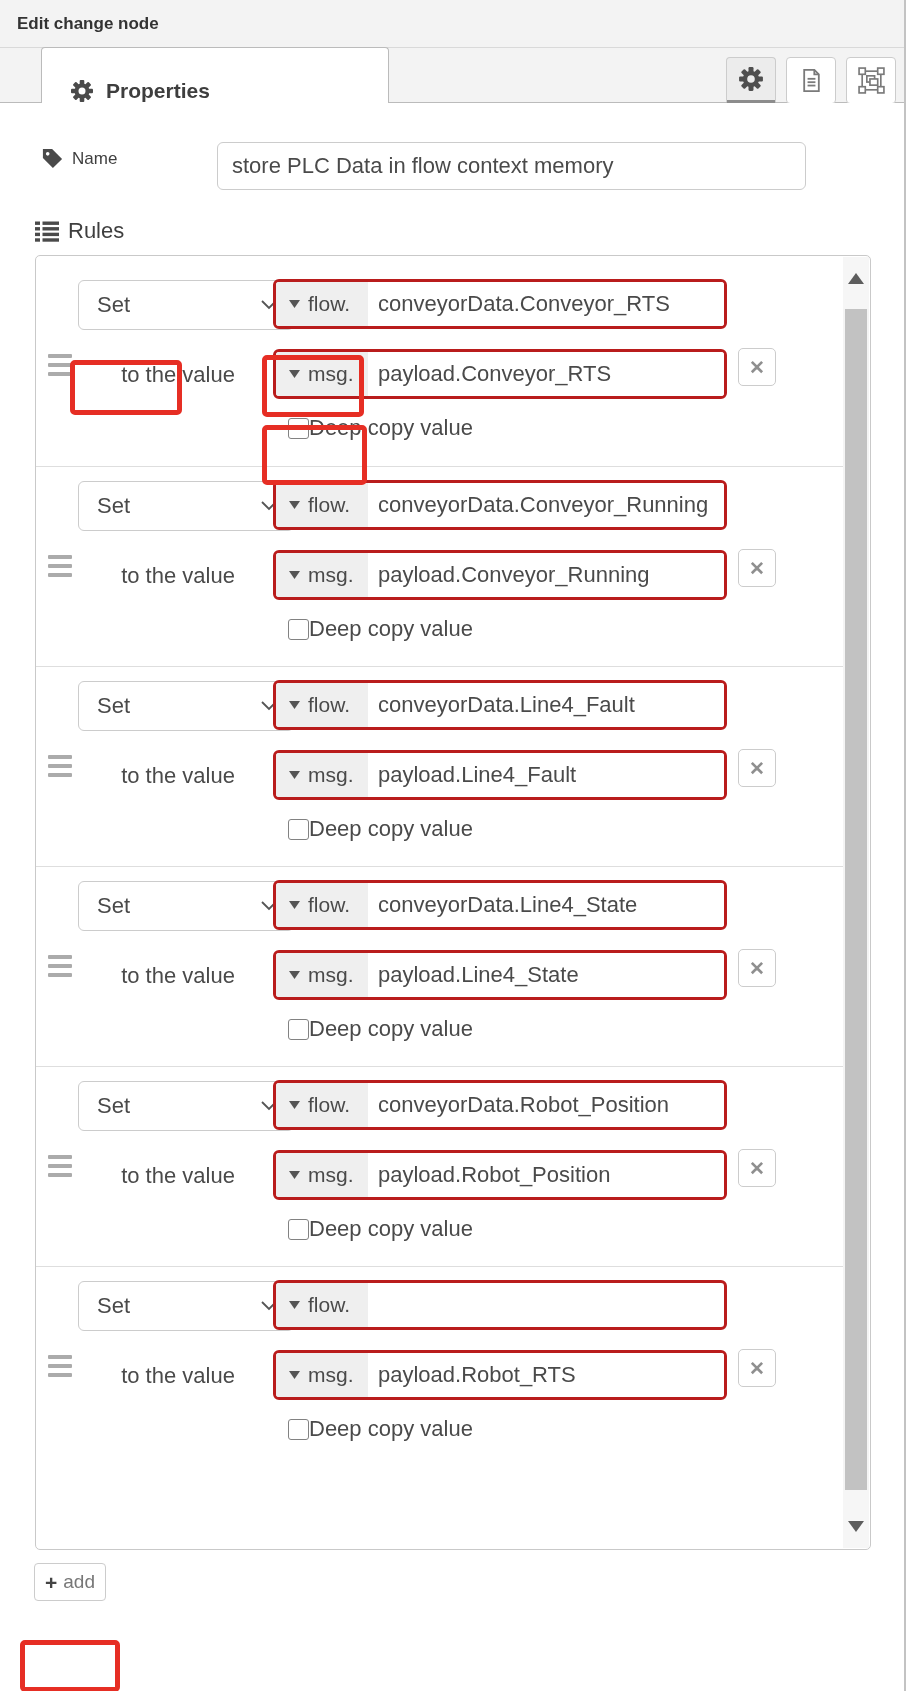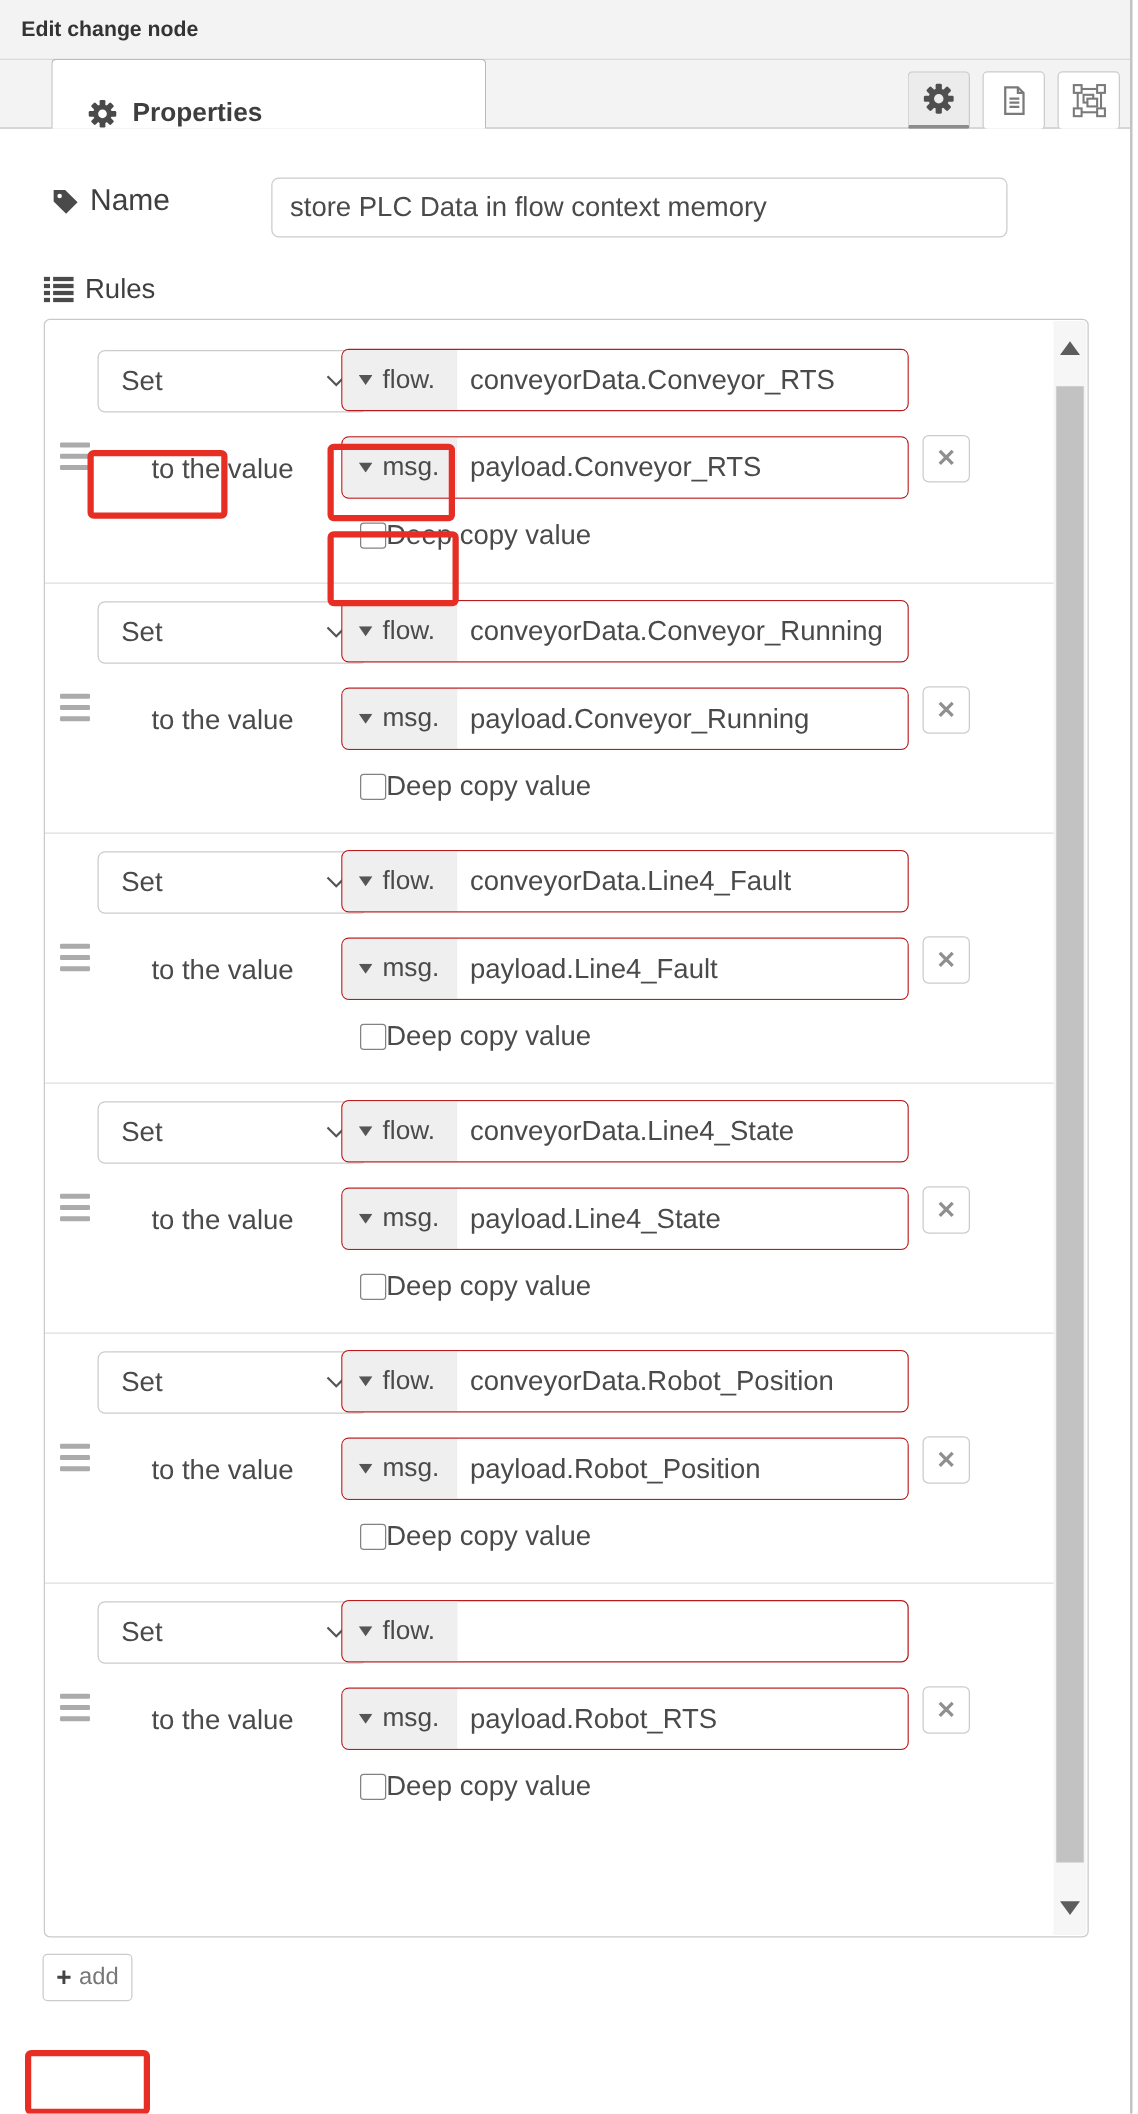--- a/index.html
+++ b/index.html
@@ -26,34 +26,34 @@
   .tab-bar{position:relative;height:55px;background:#f3f3f3;border-bottom:1px solid #bbb;}
   .tab{position:absolute;left:7px;bottom:-1px;width:348px;height:56px;background:#fff;border:1px solid #bbb;border-bottom:none;border-radius:4px 4px 0 0;display:flex;align-items:flex-end;padding-left:28px;gap:12px;margin-left:34px;}
   .tab .tab-label{font-size:21px;font-weight:bold;color:#3e3e3e;}
   .tab-icons{position:absolute;right:8px;top:9px;display:flex;gap:10px;}
   .icon-btn{width:50px;height:47px;background:#fff;border:1px solid #ccc;border-radius:4px;display:flex;align-items:center;justify-content:center;cursor:pointer;}
   .icon-btn.selected{background:#ececec;border-bottom:4px solid #8c8c8c;}
 
   
   .content{position:relative;height:1505px;background:#fff;}
 
-  .name-label{position:absolute;left:41px;top:44px;display:flex;align-items:center;gap:8px;font-size:24px;color:#3f3f3f;}
+  .name-label{position:absolute;left:41px;top:44px;display:flex;align-items:center;gap:8px;font-size:17px;color:#3f3f3f;}
   .name-input{position:absolute;left:217px;top:39px;width:589px;height:48px;border:1px solid #ccc;border-radius:6px;padding:0 14px;font-size:22px;color:#4a4a4a;font-family:inherit;outline:none;background:#fff;}
 
   .rules-label{position:absolute;left:35px;top:115px;display:flex;align-items:center;gap:9px;font-size:22px;color:#3f3f3f;}
 
   .rules-container{position:absolute;left:35px;top:152px;width:836px;height:1295px;border:1px solid #c9c9c9;border-radius:5px;background:#fff;}
   .rules-list{position:absolute;left:0;top:0;right:27px;bottom:0;padding-top:10px;overflow:hidden;}
   .rule{position:relative;height:200px;}
   .rule + .rule{border-top:1px solid #dedede;}
 
   .action-select{position:absolute;left:42px;top:14px;width:216px;height:50px;border:1px solid #ccc;border-radius:6px;background:#fff;display:flex;align-items:center;padding:0 16px 0 18px;cursor:pointer;}
   .action-select .action-label{font-size:22px;color:#4a4a4a;flex:1;}
 
-  .typed-input{position:absolute;left:237px;width:454px;height:50px;border:1px solid #b91c1c;border-radius:6px;background:#fff;display:flex;overflow:hidden;}
+  .typed-input{position:absolute;left:237px;width:454px;height:50px;border:3px solid #b91c1c;border-radius:6px;background:#fff;display:flex;overflow:hidden;}
   .ti-a{top:13px;}
   .ti-b{top:83px;}
   .ti-prefix{width:92px;background:#efefef;border:none;display:flex;align-items:center;gap:8px;padding-left:13px;cursor:pointer;font-family:inherit;}
   .ti-prefix .ti-prefix-label{font-size:21px;color:#4a4a4a;}
   .ti-value{flex:1;border:none;outline:none;font-size:22px;color:#4a4a4a;padding:0 6px 0 10px;font-family:inherit;min-width:0;background:#fff;}
 
   .drag-handle{position:absolute;left:12px;top:88px;width:24px;display:flex;flex-direction:column;gap:5px;cursor:grab;}
   .drag-handle i{display:block;height:4px;background:#ababab;border-radius:1px;}
 
   .to-label{position:absolute;left:62px;top:96px;width:160px;text-align:center;font-size:22px;color:#4a4a4a;}

